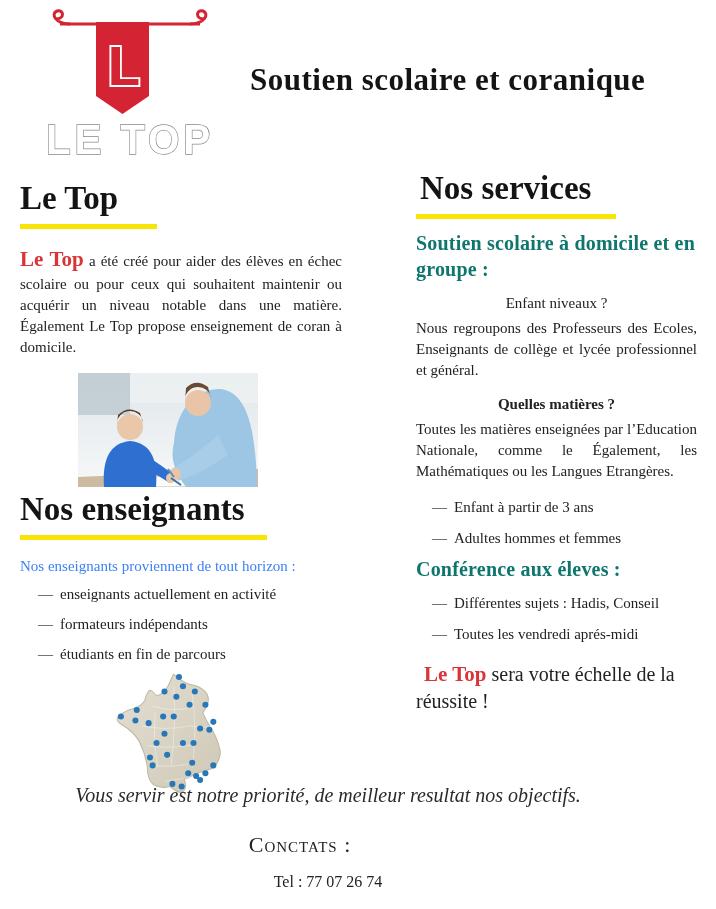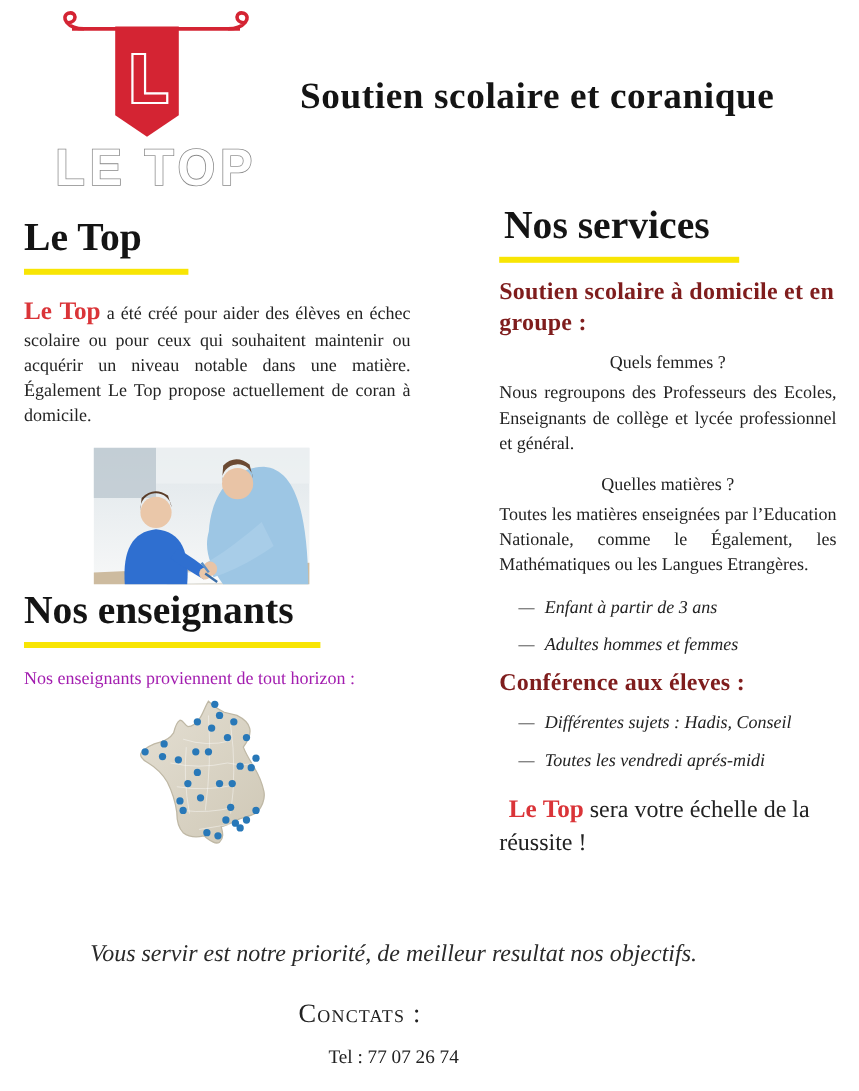--- a/index.html
+++ b/index.html
@@ -30,35 +30,35 @@
 
   .body-text { font-size:15px; line-height:1.4; text-align:justify; color:#222; }
   .lead-red  { color:#da3438; font-weight:bold; font-size:21px; }
 
   .para-intro { margin-top:16px; }
 
   
   .photo { margin:6px 0 0 58px; width:180px; height:114px; display:block; }
 
   .h-enseignants { margin-top:4px; }
-  .intro-line { margin-top:18px; font-size:15px; color:#a21caf; }
-
-  .dash-list { margin-top:4px;font-style:italic; }
+  .intro-line { margin-top:18px; font-size:15px; color:#3b82f6; }
+
+  .dash-list { margin-top:4px; }
   .dash-item { position:relative; margin-top:9px; padding-left:40px; font-size:15px; line-height:1.4; color:#222; }
   .dash-item::before { content:"\2014"; position:absolute; left:18px; color:#444; }
 
   
   .map { margin:8px 0 0 88px; width:142px; height:132px; display:block; }
 
   
-  .red-heading { color:#7f1d1d; font-weight:bold; font-size:20px; line-height:1.28; letter-spacing:0.2px; }
+  .red-heading { color:#0f766e; font-weight:bold; font-size:20px; line-height:1.28; letter-spacing:0.2px; }
   .red-heading.first { margin-top:12px; }
   .centered-q { margin-top:13px; text-align:center; font-size:15px; color:#222; }
   .answer { margin-top:6px; }
-  .mt-q2 { margin-top:7px; }
+  .mt-q2 { margin-top:7px;font-weight:bold; }
   .red-heading.coran { margin-top:22px; }
   .red-heading.conf  { margin-top:8px; }
   .dash-list-r .dash-item { padding-left:38px; margin-top:10px; }
   .dash-list-r .dash-item::before { left:16px; }
 
   .closing { margin-top:15px; font-size:20px; line-height:1.35; color:#222; text-indent:8px; }
   .closing .lead-red { font-size:21px; }
 
   
   .tagline {
@@ -93,21 +93,21 @@
     <text x="90" y="148" text-anchor="middle" font-family="Liberation Sans, sans-serif" font-size="43" font-weight="bold" fill="#ffffff" stroke="#8a8a8a" stroke-width="1.4" letter-spacing="4" textLength="168" lengthAdjust="spacingAndGlyphs" style="paint-order:stroke fill;">LE TOP</text>
   </svg>
 
   <div class="main-title">Soutien scolaire et coranique</div>
 
   <div class="col-left">
 
     <div class="h-big">Le Top</div>
     <div class="yellow-bar" style="width:137px;"></div>
 
-    <p class="body-text para-intro"><span class="lead-red">Le Top</span>&nbsp;<span>a été créé pour aider des élèves en échec scolaire ou pour ceux qui souhaitent maintenir ou acquérir un niveau notable dans une matière. Également Le Top propose actuellement de coran à domicile.</span></p>
+    <p class="body-text para-intro"><span class="lead-red">Le Top</span>&nbsp;<span>a été créé pour aider des élèves en échec scolaire ou pour ceux qui souhaitent maintenir ou acquérir un niveau notable dans une matière. Également Le Top propose enseignement de coran à domicile.</span></p>
 
     <svg class="photo" viewBox="0 0 180 114">
       <defs>
         <linearGradient id="pbg" x1="0" y1="0" x2="0" y2="1">
           <stop offset="0" stop-color="#dfe6ea"></stop>
             <stop offset="1" stop-color="#f7f8f8"></stop>
         </linearGradient>
       </defs>
       <rect width="180" height="114" fill="url(#pbg)"></rect>
       <rect x="0" y="0" width="52" height="42" fill="#b9c5cd" opacity="0.75"></rect>
@@ -129,20 +129,25 @@
       <circle cx="93" cy="105" r="5" fill="#eac7a9"></circle>
       <line x1="93" y1="105" x2="103" y2="112" stroke="#3a6ea8" stroke-width="2"></line>
       <line x1="96" y1="104" x2="90" y2="96" stroke="#5b8fc6" stroke-width="2"></line>
     </svg>
 
     <div class="h-big h-enseignants">Nos enseignants</div>
     <div class="yellow-bar" style="width:247px;"></div>
 
     <div class="intro-line">Nos enseignants proviennent de tout horizon :</div>
 
+    <div class="dash-list">
+      <div class="dash-item">enseignants actuellement en activité</div>
+      <div class="dash-item">formateurs indépendants</div>
+      <div class="dash-item">étudiants en fin de parcours</div>
+    </div>
 
     <svg class="map" viewBox="0 0 100 100">
       <defs>
         <linearGradient id="mfill" x1="0" y1="0" x2="1" y2="1">
           <stop offset="0" stop-color="#e4dfd3"></stop>
             <stop offset="1" stop-color="#cfc8b6"></stop>
         </linearGradient>
       </defs>
       <path d="M 46 1 C 49 4 52 6 56 8 L 64 10 C 68 12 71 14 72 18
         C 73 22 71 26 68 30 C 70 35 72 38 75 43 C 78 48 80 53 81 58
@@ -192,21 +197,21 @@
     </svg>
   </div>
 
   <div class="col-right">
 
     <div class="h-big" style="padding-left:4px;">Nos services</div>
     <div class="yellow-bar" style="width:200px;"></div>
 
     <div class="red-heading first">Soutien scolaire à domicile et en groupe :</div>
 
-    <div class="centered-q">Quels femmes ?</div>
+    <div class="centered-q">Enfant niveaux ?</div>
     <p class="body-text answer">Nous regroupons des Professeurs des Ecoles, Enseignants de collège et lycée professionnel et général.</p>
 
     <div class="centered-q mt-q2">Quelles matières ?</div>
     <p class="body-text answer">Toutes les matières enseignées par l’Education Nationale, comme le Également, les Mathématiques ou les Langues Etrangères.</p>
 
     <div class="dash-list dash-list-r">
       <div class="dash-item">Enfant à partir de 3 ans</div>
       <div class="dash-item">Adultes hommes et femmes</div>
     </div>
 

